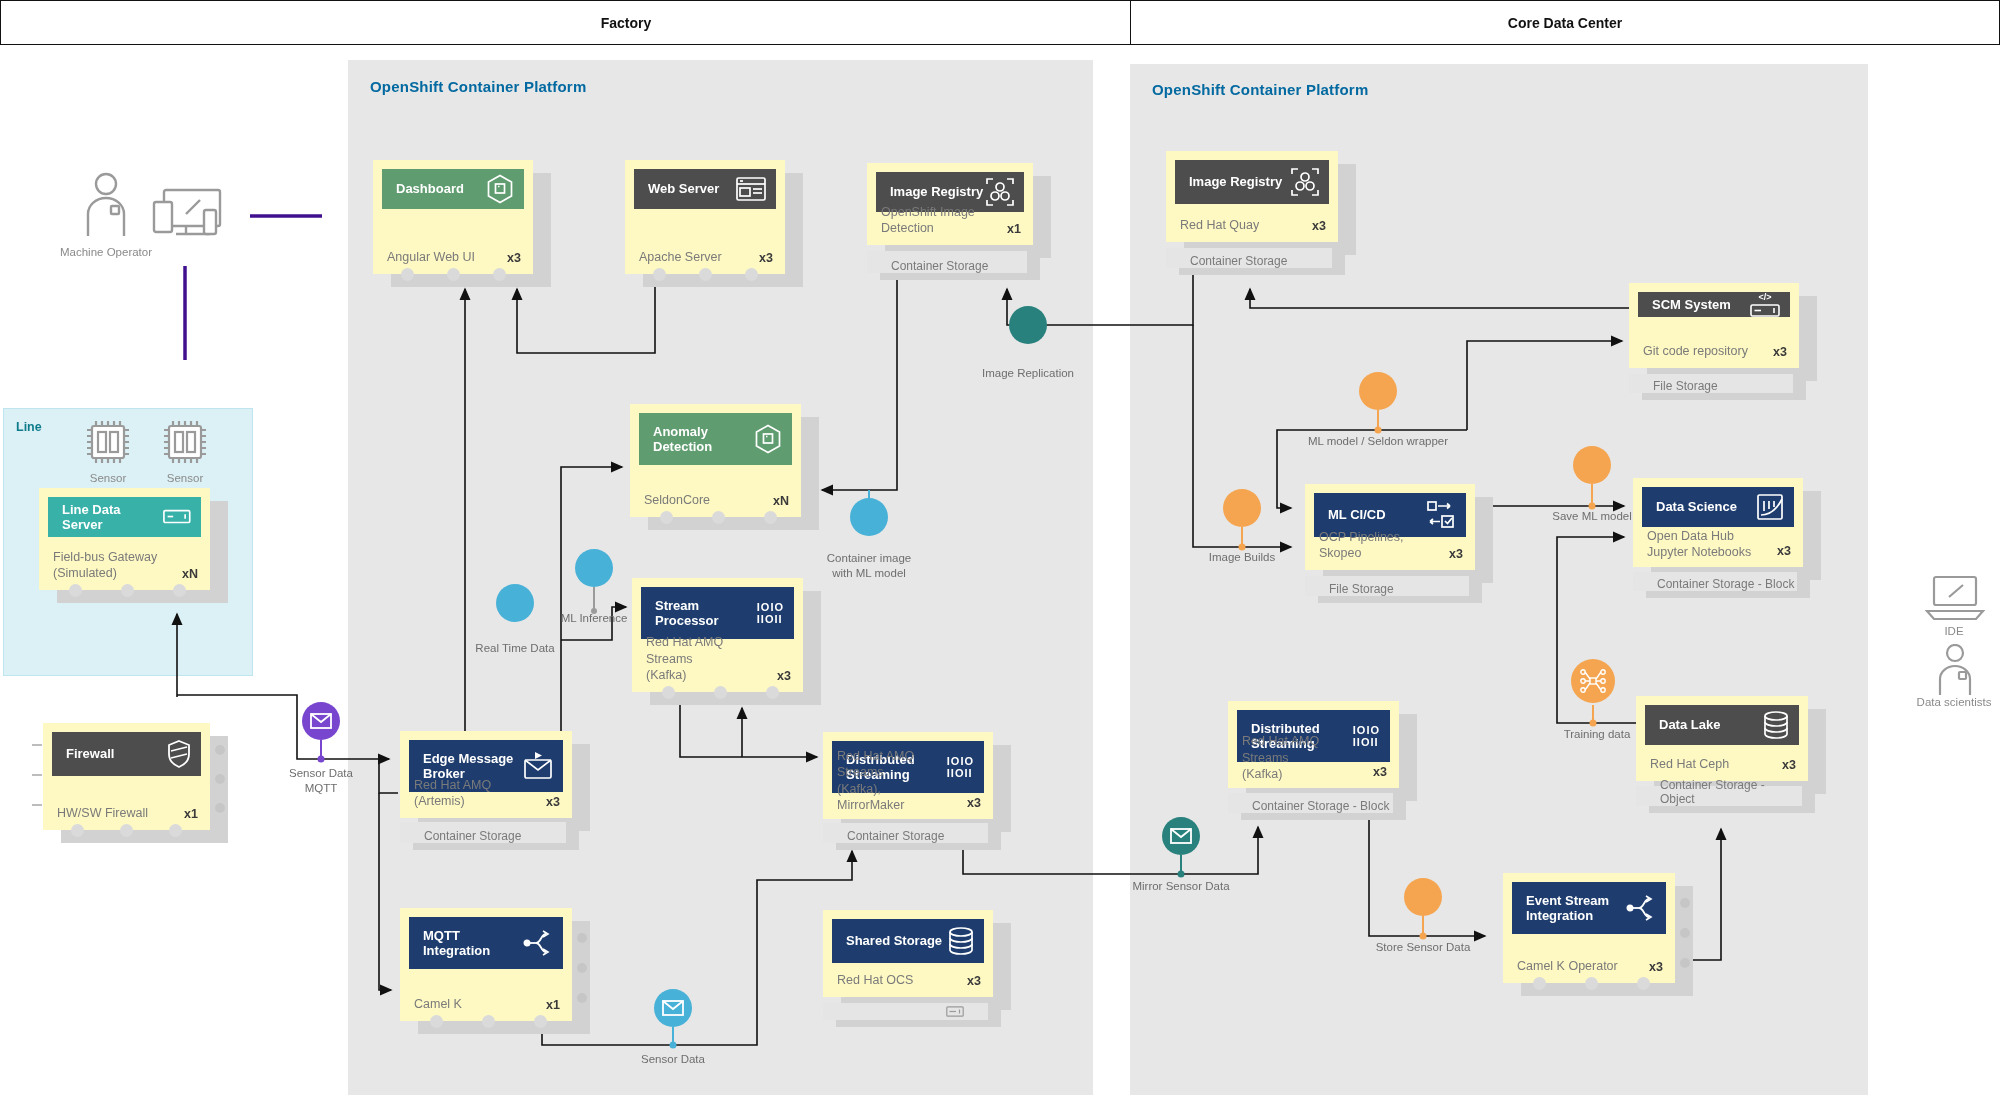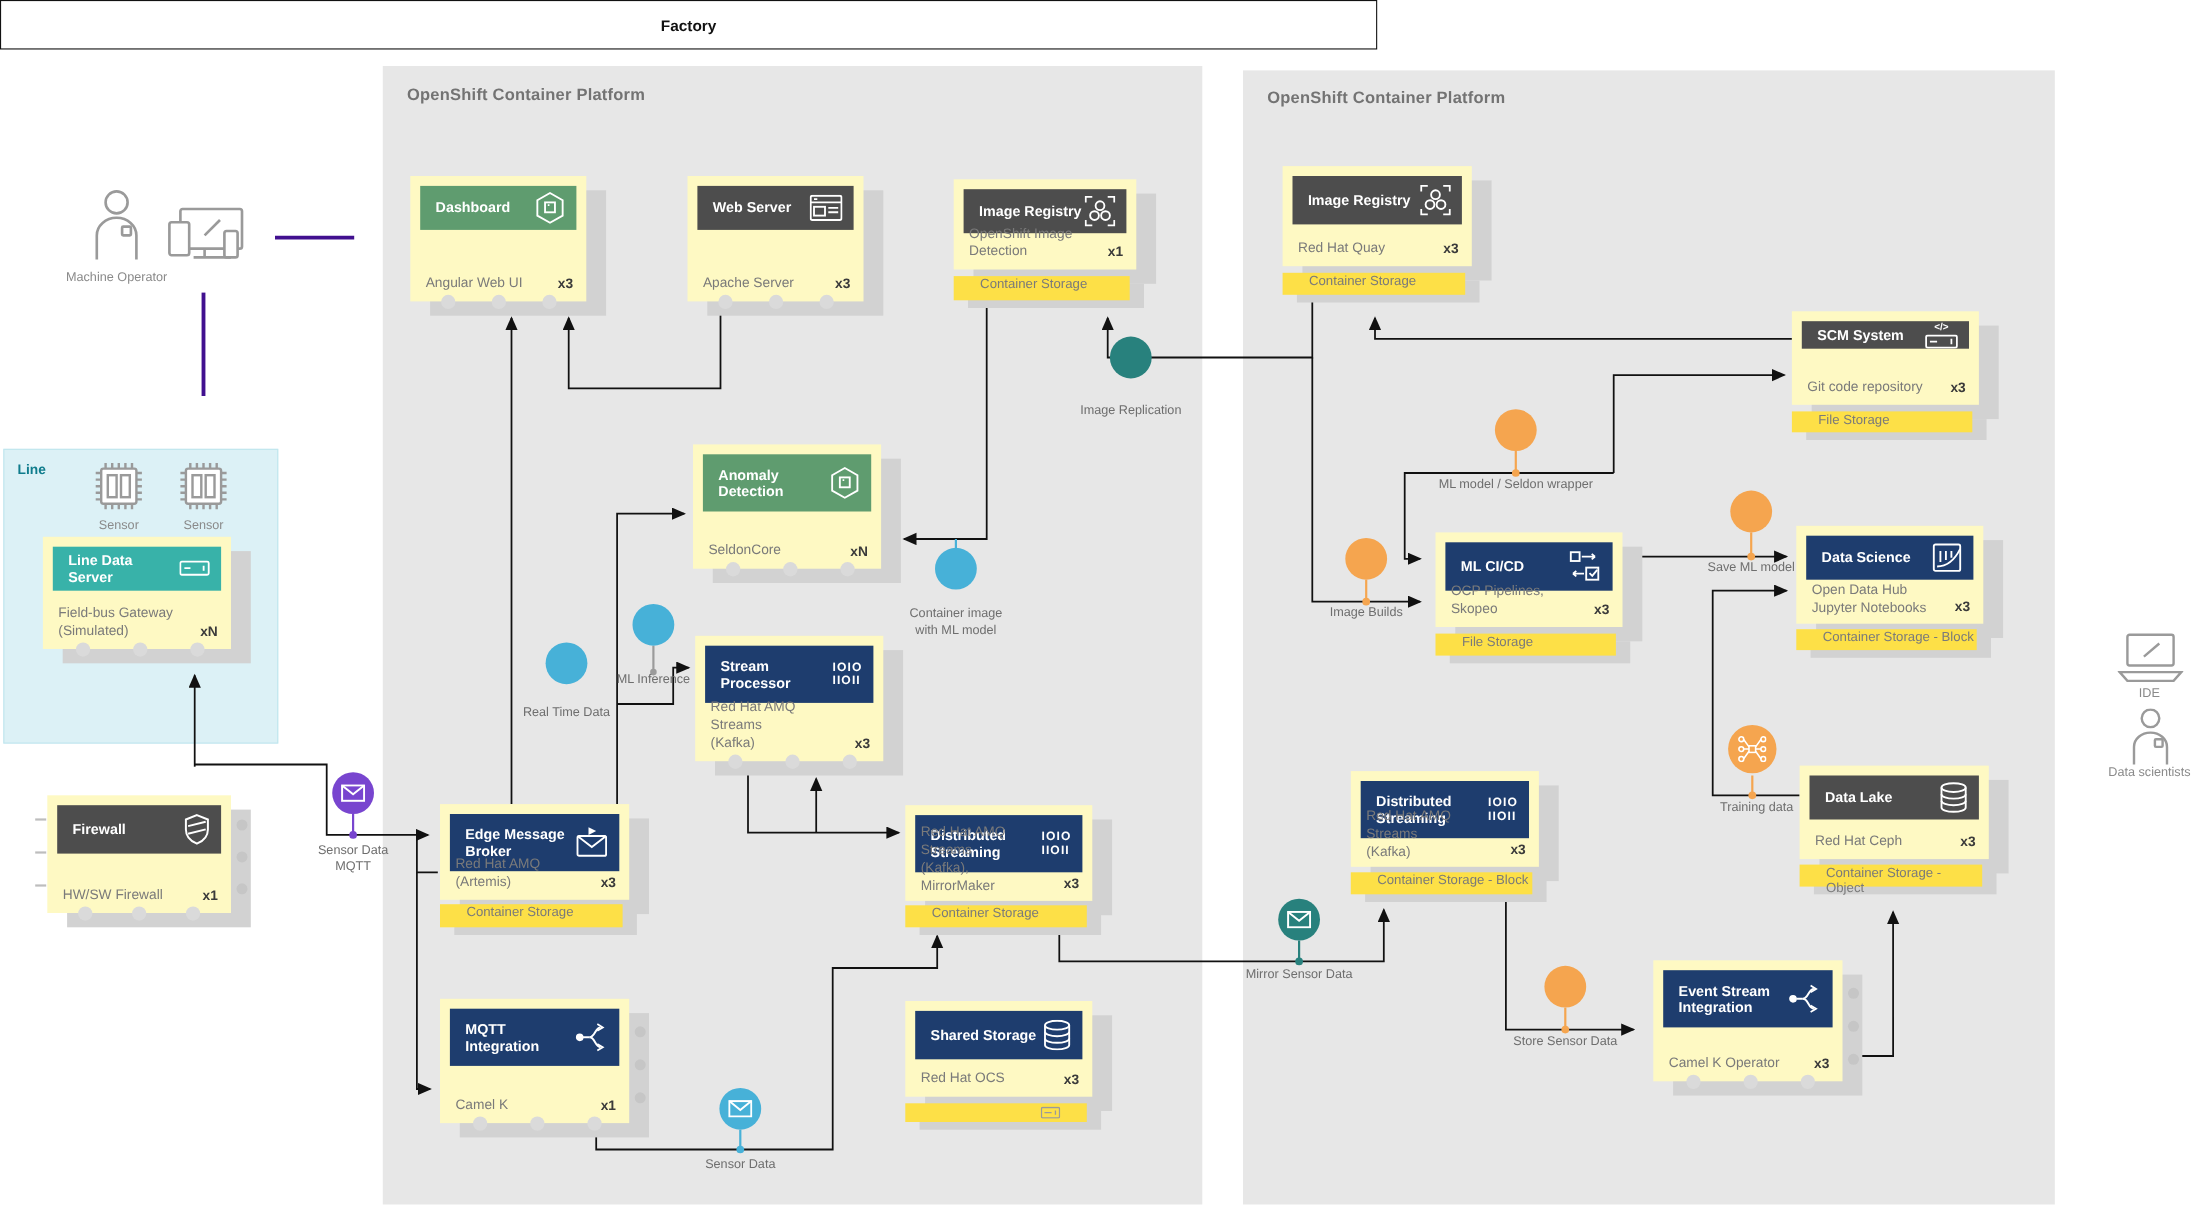--- a/index.html
+++ b/index.html
@@ -1,42 +1,45 @@
 <!DOCTYPE html>
 <html><head>
 <meta charset="utf-8">
 <style>
   html,body{margin:0;padding:0;background:#fff;font-family:"Liberation Sans",sans-serif;}
   #canvas{position:relative;width:2000px;height:1097px;overflow:hidden;background:#fff;}
   .panel{position:absolute;background:#e7e7e7;}
-  .ptitle{position:absolute;font-weight:bold;font-size:15px;color:#737373;letter-spacing:.2px;}
+  .ptitle{position:absolute;font-weight:bold;font-size:15px;color:#0369a1;letter-spacing:.2px;}
   .hdrbox{position:absolute;background:#fff;border:1.5px solid #111;display:flex;align-items:center;justify-content:center;font-weight:bold;font-size:14px;color:#111;box-sizing:border-box;}
   .card{position:absolute;background:#fef9c3;box-shadow:18px 13px 0 0 #d2d2d2;}
   .hd{position:absolute;left:9px;top:9px;right:9px;color:#fff;display:flex;align-items:center;justify-content:space-between;padding:0 10px 0 14px;font-weight:bold;font-size:13px;line-height:1.18;white-space:pre-line;box-sizing:border-box;}
   .navy{background:#1e3d6e}.dark{background:#4d4d4d}.green{background:#5f9c6f}.tealh{background:#38b2a9}
   .tech{position:absolute;left:14px;bottom:9px;right:46px;color:#7a7a7a;font-size:12.5px;line-height:1.3;white-space:pre-line;}
   .count{position:absolute;right:12px;bottom:9px;color:#3a3a3a;font-weight:bold;font-size:12.5px;}
-  .strip{position:absolute;background:#fde047;box-shadow:13px 7px 0 0 #d2d2d2;color:#7a7a7a;font-size:12px;display:flex;align-items:flex-start;padding-left:24px;box-sizing:border-box;}
+  .strip{position:absolute;background:#e5e5e5;box-shadow:13px 7px 0 0 #d2d2d2;color:#7a7a7a;font-size:12px;display:flex;align-items:flex-end;padding-left:24px;box-sizing:border-box;}
   .dotf{position:absolute;width:13px;height:13px;border-radius:50%;background:#dadada;}
   .rdot{position:absolute;width:10px;height:10px;border-radius:50%;background:#c6c6c6;}
   .badge{position:absolute;border-radius:50%;display:flex;align-items:center;justify-content:center;}
   .blabel{position:absolute;color:#6e6e6e;font-size:11.5px;text-align:center;white-space:pre-line;line-height:1.3;transform:translateX(-50%);}
   .figlabel{position:absolute;color:#8a8a8a;font-size:11.5px;text-align:center;transform:translateX(-50%);white-space:nowrap;}
   .linebox{position:absolute;background:#dcf1f6;border:1px solid #bfe6ee;box-sizing:border-box;}
   .linelabel{position:absolute;font-weight:bold;font-size:12.5px;color:#0f7c8c;}
   .wires{position:absolute;left:0;top:0;}
   svg{display:block}
 </style>
 </head>
 <body>
 
 <div id="canvas">
 
   <div class="hdrbox" style="left:0;top:0;width:1252px;height:45px">
       <span>Factory</span>
+    </div>
+  <div class="hdrbox" style="left:1130px;top:0;width:870px;height:45px">
+      <span>Core Data Center</span>
     </div>
 
   <div class="panel" style="left:348px;top:60px;width:745px;height:1035px"></div>
   <div class="panel" style="left:1130px;top:64px;width:738px;height:1031px"></div>
   <div class="ptitle" style="left:370px;top:78px">OpenShift Container Platform</div>
   <div class="ptitle" style="left:1152px;top:81px">OpenShift Container Platform</div>
 
   <div class="linebox" style="left:3px;top:408px;width:250px;height:268px"></div>
   <div class="linelabel" style="left:16px;top:420px">Line</div>
 

